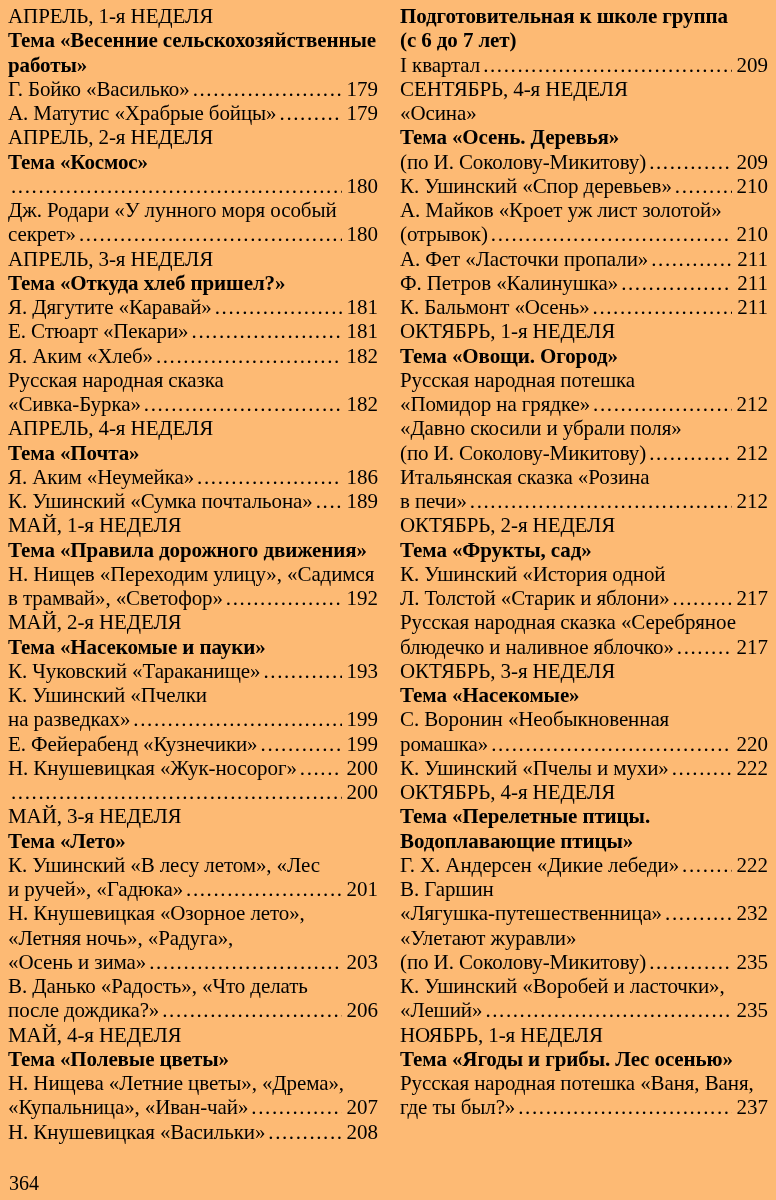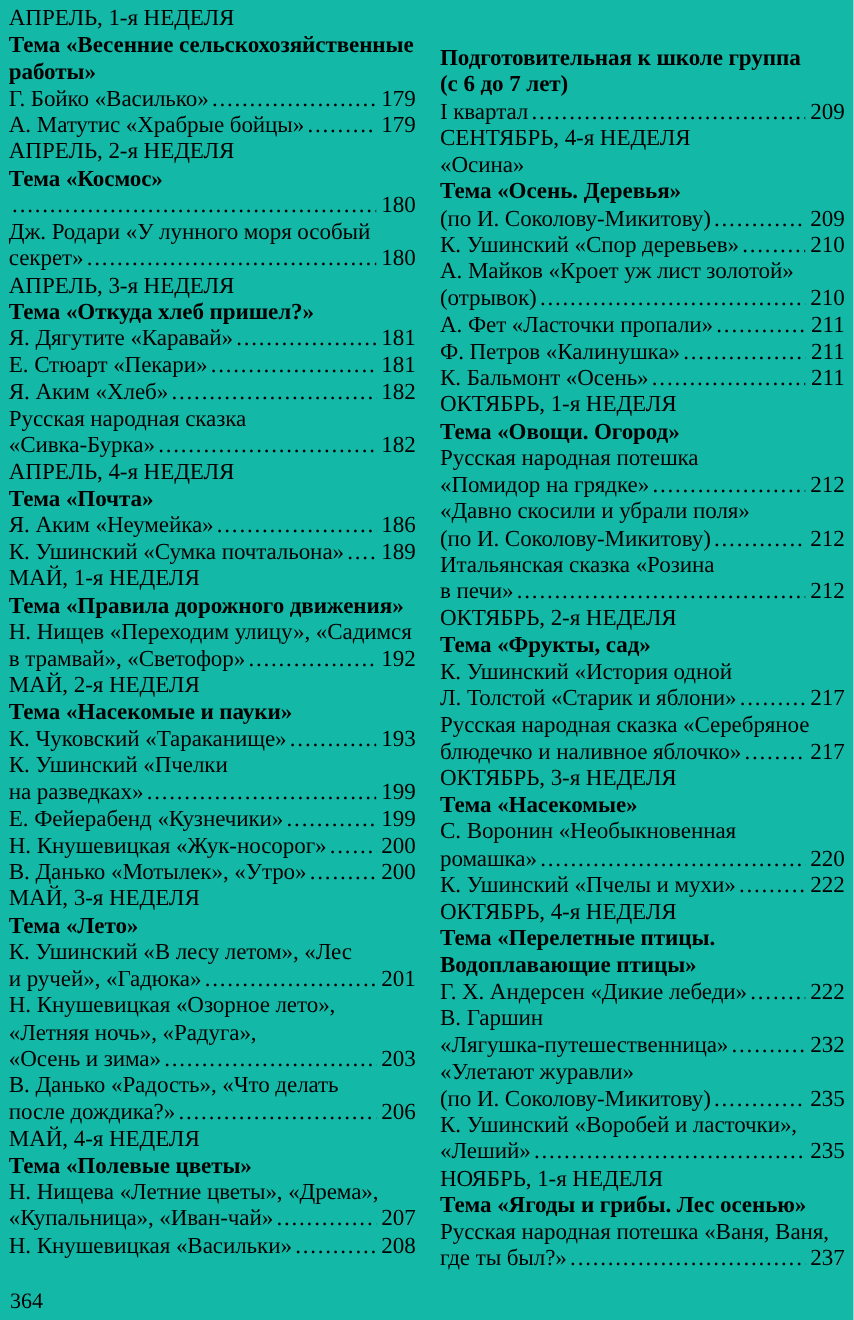--- a/index.html
+++ b/index.html
@@ -1,33 +1,33 @@
 <!DOCTYPE html>
 <html><head>
 <meta charset="utf-8">
 <style>
   html, body { margin: 0; padding: 0; background: #ffffff; }
   .page {
     position: relative;
     width: 776px;
     height: 1200px;
-    background: #14b8a6;
+    background: #fdba74;
     color: #000000;
     font-family: "Liberation Serif", "DejaVu Serif", serif;
     font-size: 21px;
     overflow: hidden;
   }
   .columns {
     display: flex;
     padding: 4px 8px 0 8px;
     gap: 22px;
   }
   .col { flex: 0 0 auto; }
   .col-left  { width: 370px; }
-  .col-right { width: 368px; margin-top: 36px; }
+  .col-right { width: 368px; }
   .line {
     display: flex;
     align-items: baseline;
     height: 24.25px;
     line-height: 24.25px;
     white-space: pre;
   }
   .line.bold .txt { font-weight: bold; }
   .txt { flex: 0 0 auto; letter-spacing: -0.1px; }
   .txt.italic { }
@@ -87,21 +87,21 @@
         <div class="line bold"><span class="txt">Тема «Правила дорожного движения»</span></div>
         <div class="line"><span class="txt">Н. Нищев «Переходим улицу», «Садимся</span></div>
         <div class="line"><span class="txt">в трамвай», «Светофор»</span><span class="dots"></span><span class="pg">192</span></div>
         <div class="line"><span class="txt">МАЙ, 2-я НЕДЕЛЯ</span></div>
         <div class="line bold"><span class="txt">Тема «Насекомые и пауки»</span></div>
         <div class="line"><span class="txt">К. Чуковский «Тараканище»</span><span class="dots"></span><span class="pg">193</span></div>
         <div class="line"><span class="txt">К. Ушинский «Пчелки</span></div>
         <div class="line"><span class="txt">на разведках»</span><span class="dots"></span><span class="pg">199</span></div>
         <div class="line"><span class="txt">Е. Фейерабенд «Кузнечики»</span><span class="dots"></span><span class="pg">199</span></div>
         <div class="line"><span class="txt">Н. Кнушевицкая «Жук-носорог»</span><span class="dots"></span><span class="pg">200</span></div>
-        <div class="line"><span class="txt">В. Данько «Мотылек», «Утро»</span><span class="dots"></span><span class="pg">200</span></div>
+        <div class="line"><span class="dots"></span><span class="pg">200</span></div>
         <div class="line"><span class="txt">МАЙ, 3-я НЕДЕЛЯ</span></div>
         <div class="line bold"><span class="txt">Тема «Лето»</span></div>
         <div class="line"><span class="txt">К. Ушинский «В лесу летом», «Лес</span></div>
         <div class="line"><span class="txt">и ручей», «Гадюка»</span><span class="dots"></span><span class="pg">201</span></div>
         <div class="line"><span class="txt">Н. Кнушевицкая «Озорное лето»,</span></div>
         <div class="line"><span class="txt">«Летняя ночь», «Радуга»,</span></div>
         <div class="line"><span class="txt">«Осень и зима»</span><span class="dots"></span><span class="pg">203</span></div>
         <div class="line"><span class="txt">В. Данько «Радость», «Что делать</span></div>
         <div class="line"><span class="txt">после дождика?»</span><span class="dots"></span><span class="pg">206</span></div>
         <div class="line"><span class="txt">МАЙ, 4-я НЕДЕЛЯ</span></div>

